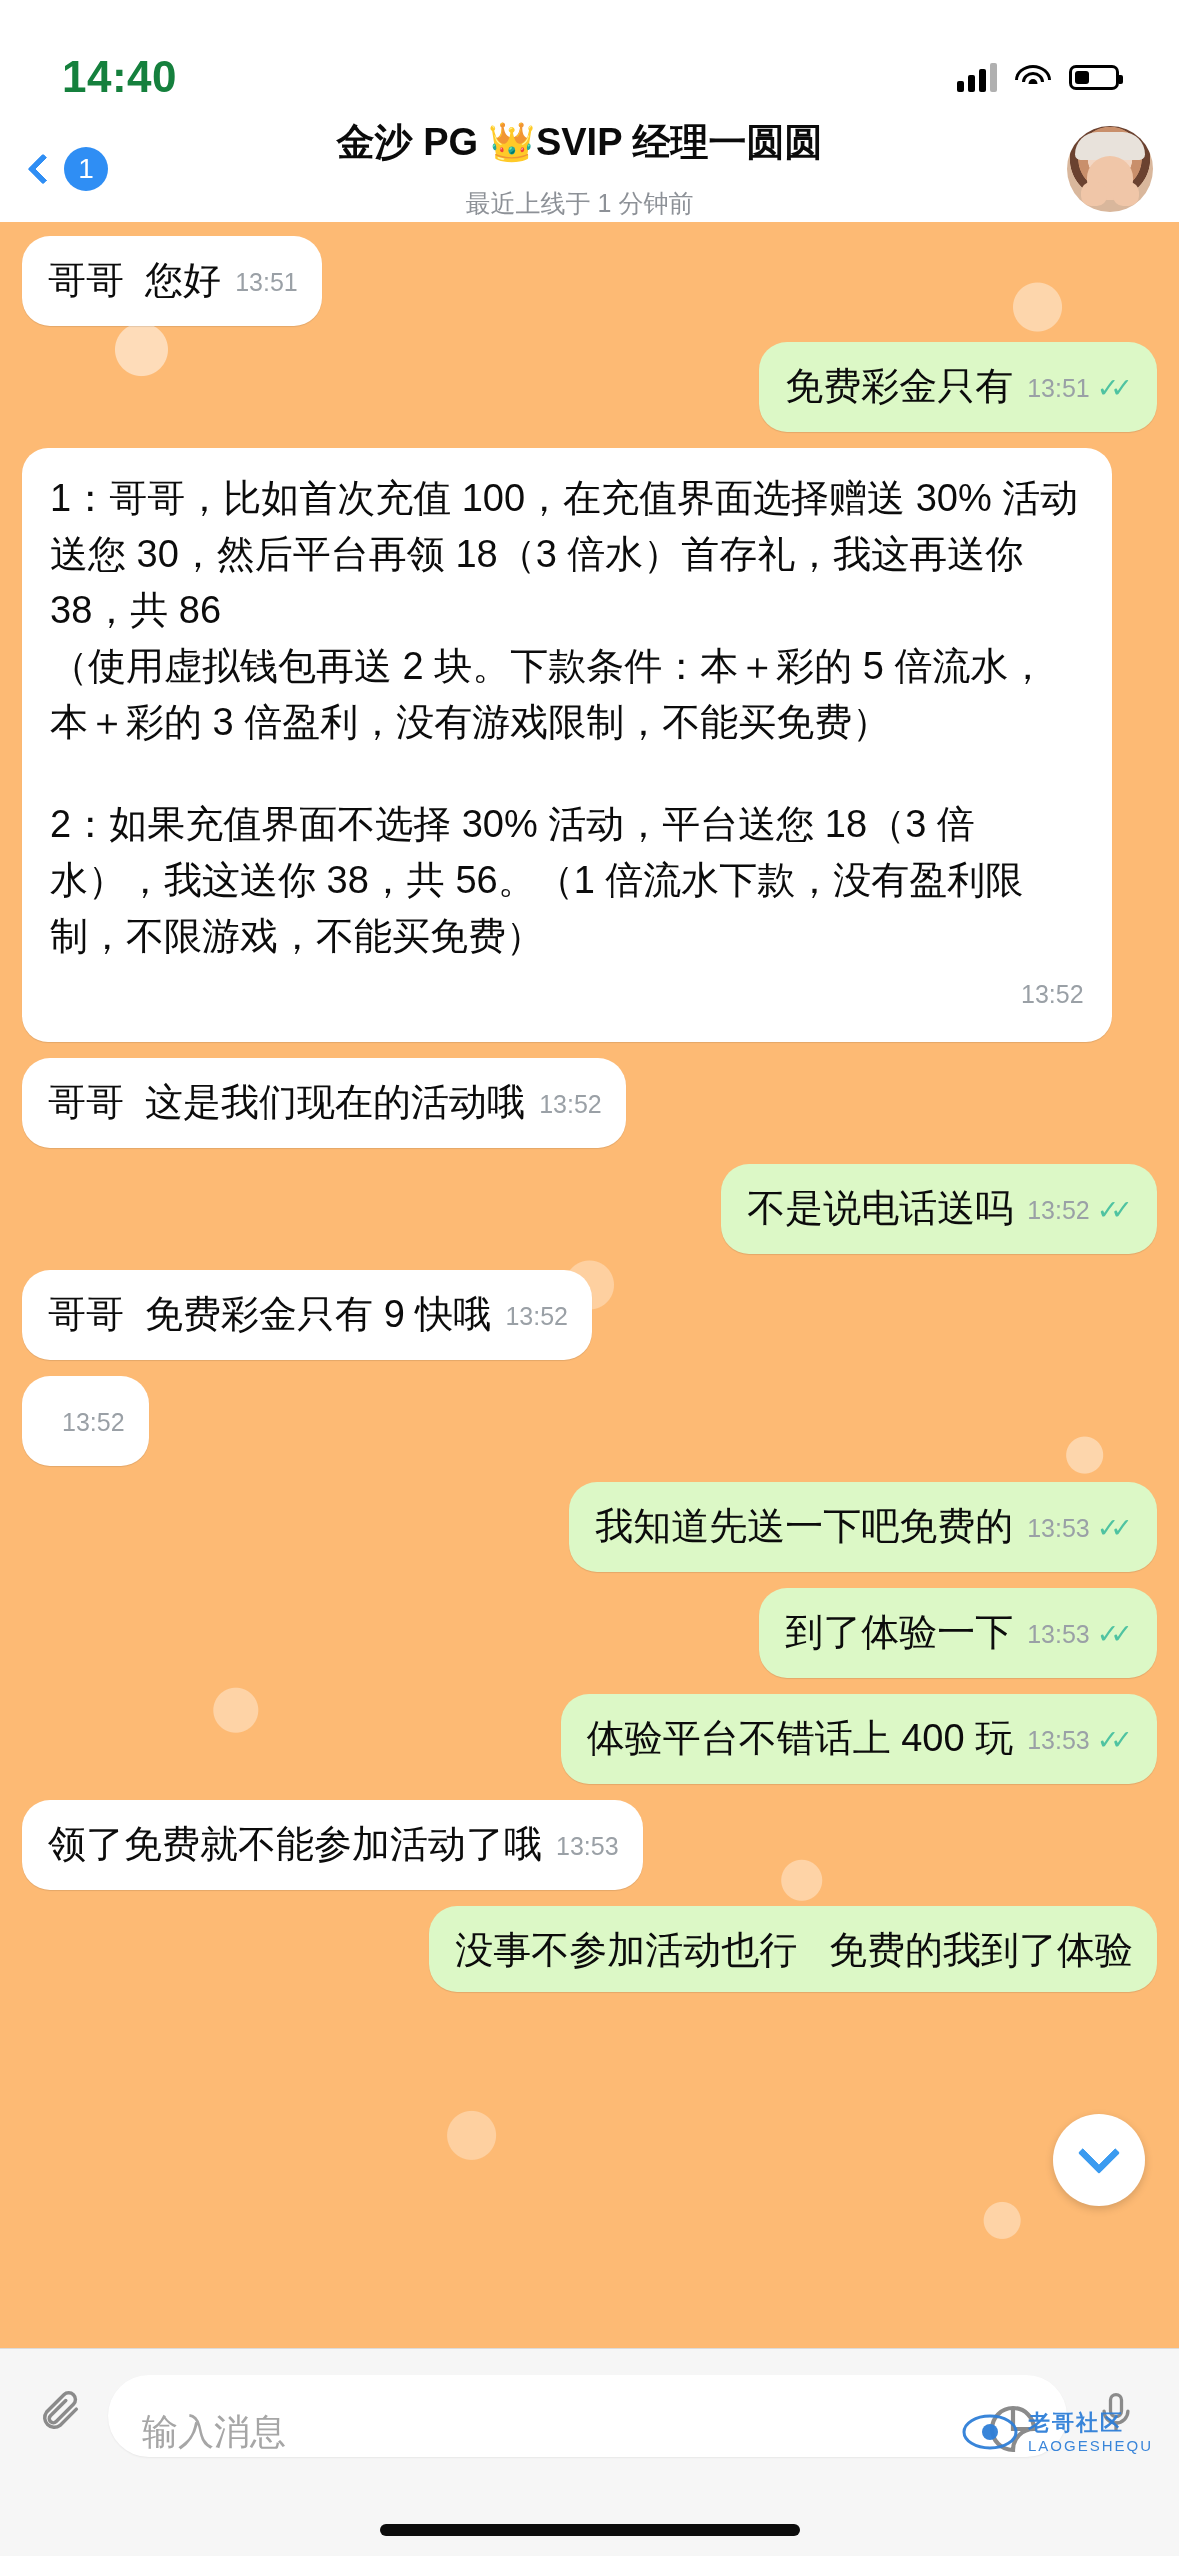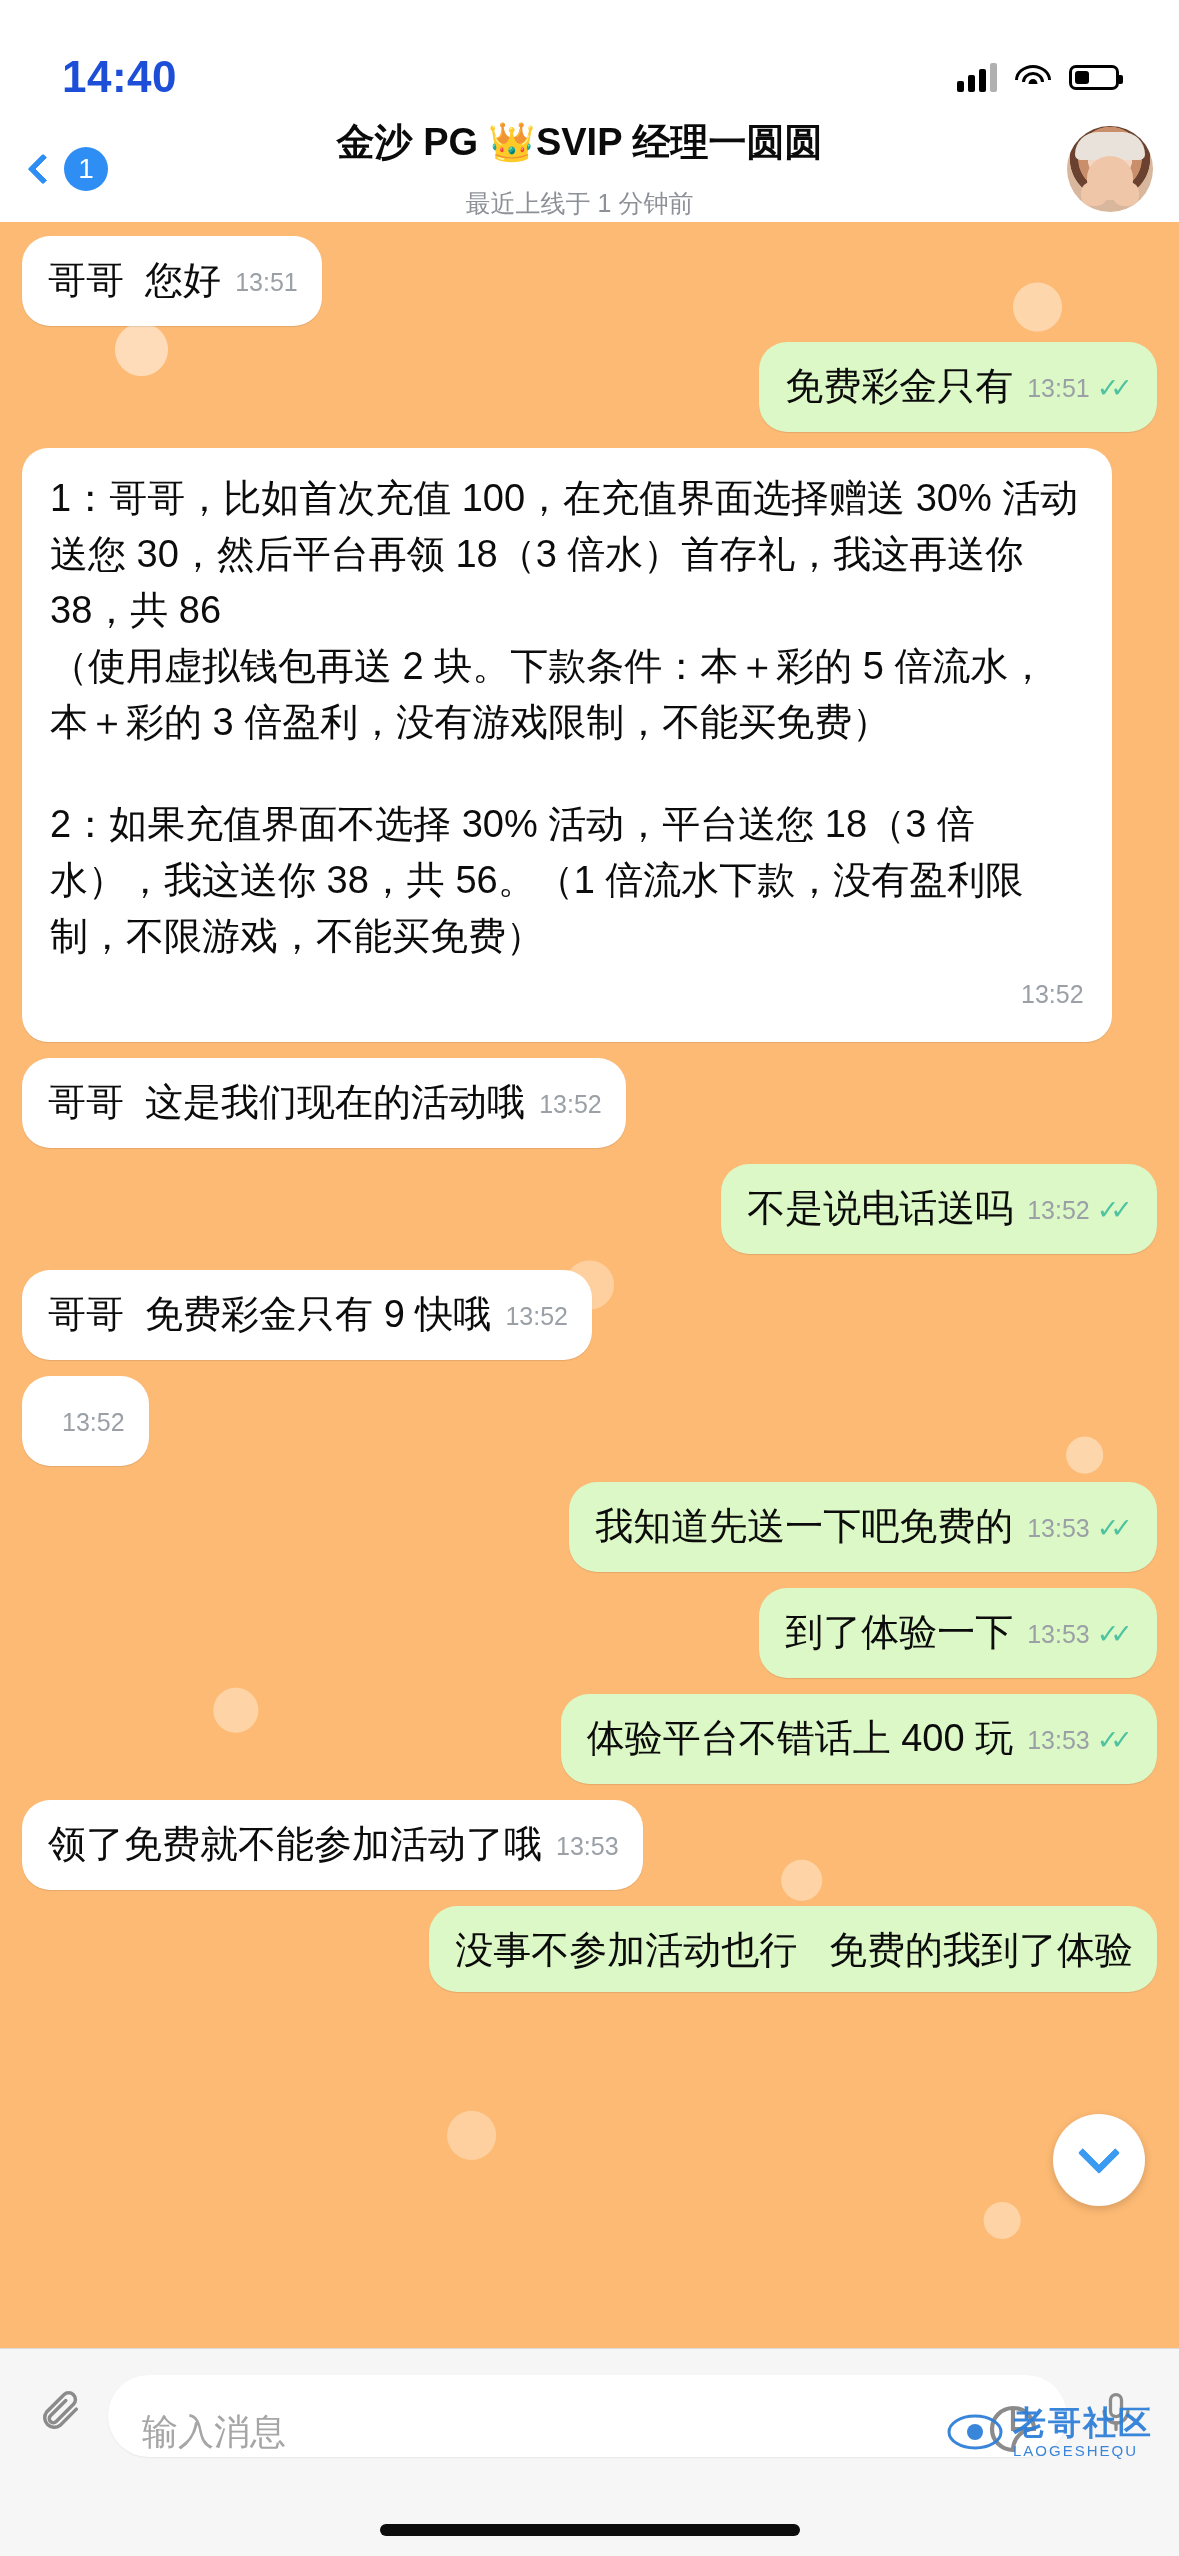--- a/index.html
+++ b/index.html
@@ -13,21 +13,21 @@
   }
 
   
   .statusbar {
     height: 116px;
     display: flex; align-items: center; justify-content: space-between;
     padding: 38px 60px 0 62px;
     background: #ffffff;
   }
   .status-time {
-    font-size: 44px; font-weight: bold; color: #1d4ed8; letter-spacing: 0.5px;
+    font-size: 44px; font-weight: bold; color: #15803d; letter-spacing: 0.5px;
   }
   .status-right { display:flex; align-items:center; gap: 18px; }
   .sig { display:flex; align-items:flex-end; gap:4px; height:30px; }
   .sig i { display:block; width:7px; background:#000; border-radius:2px; }
   .sig i:nth-child(1){height:11px;}
   .sig i:nth-child(2){height:17px;}
   .sig i:nth-child(3){height:23px;}
   .sig i:nth-child(4){height:29px; background:#b0b0b0;}
   .wifi { width:36px; height:28px; position:relative; }
   .wifi span { position:absolute; left:50%; transform:translateX(-50%); border:3.5px solid #000; border-bottom:none; border-radius:50% 50% 0 0 / 100% 100% 0 0; }
@@ -164,21 +164,21 @@
   .mic { width:74px; height:74px; display:flex; align-items:center; justify-content:center; }
   .mic svg { width:44px; height:44px; }
 
   
   .watermark {
     position:absolute; right: 26px; bottom: 96px; z-index:4;
     display:flex; align-items:center; gap:10px; opacity:.95;
   }
   .wm-logo { width:56px; height:56px; position:relative; }
   .wm-text { display:flex; flex-direction:column; line-height:1; }
-  .wm-text .cn { font-size:33px; font-weight:bold; color:#2f7fd8; letter-spacing:2px; }
+  .wm-text .cn { font-size:22px; font-weight:bold; color:#2f7fd8; letter-spacing:2px; }
   .wm-text .en { font-size:15px; color:#2f7fd8; letter-spacing:2px; margin-top:4px; }
 
   .homebar {
     position:absolute; left:50%; transform:translateX(-50%);
     bottom: 20px; width: 420px; height: 12px; background:#0c0c0c; border-radius:8px; z-index:5;
   }
 </style>
 </head>
 <body>
 

